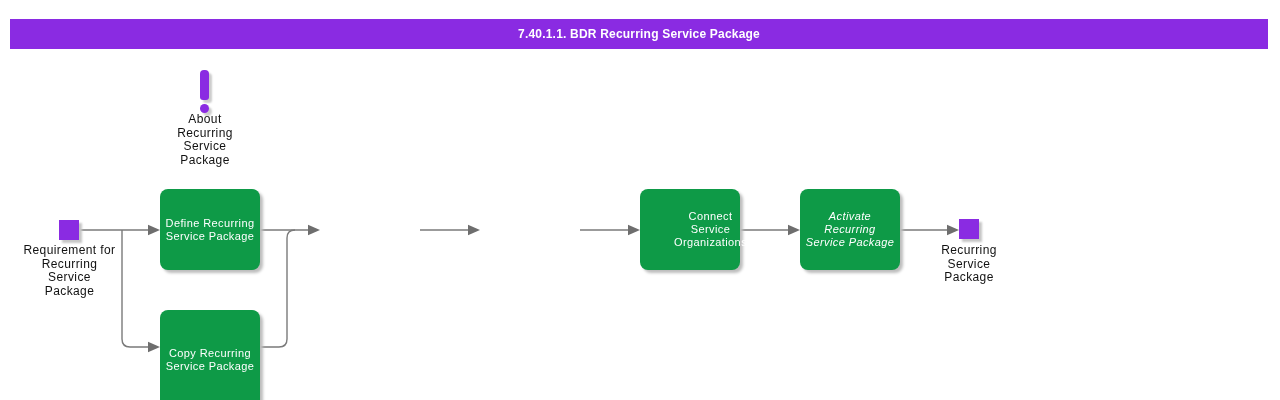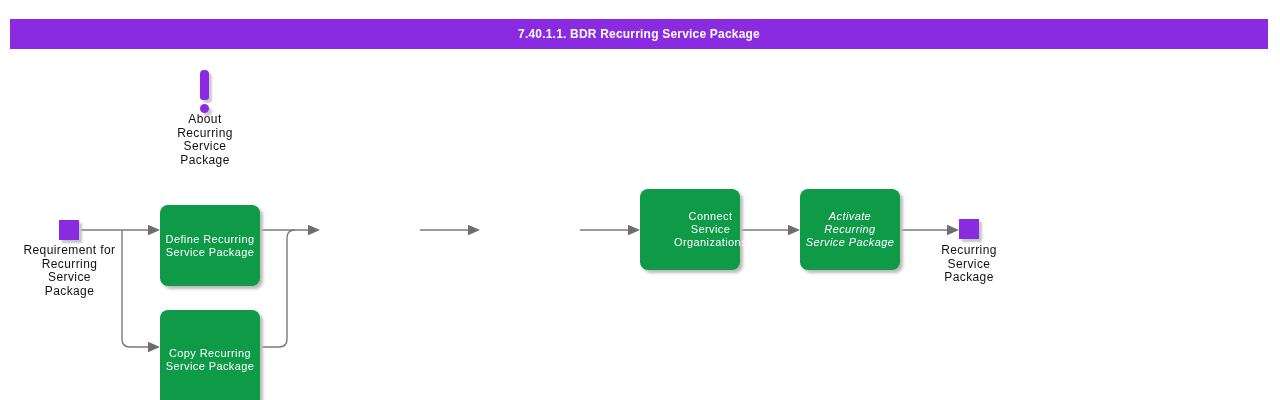--- a/index.html
+++ b/index.html
@@ -45,21 +45,21 @@
     text-align: center;
     cursor: pointer;
   }
   .step span {
     color: #ffffff;
     font-size: 11px;
     line-height: 13px;
     letter-spacing: 0.4px;
     white-space: pre-line;
   }
-  .s-define   { left: 160px; top: 189px; margin-top: 16px; }
+  .s-define   { left: 160px; top: 189px; }
   .s-triggers { left: 320px; top: 189px; }
   .s-services { left: 480px; top: 189px; }
   .s-connect  { left: 640px; top: 189px; padding-left: 41px; }
   .s-activate { left: 800px; top: 189px; font-style: italic; }
   .s-copy     { left: 160px; top: 310px; height: 100px; }
   
   .event-square {
     position: absolute;
     width: 20px; height: 20px;
     background: #8A2BE2;

